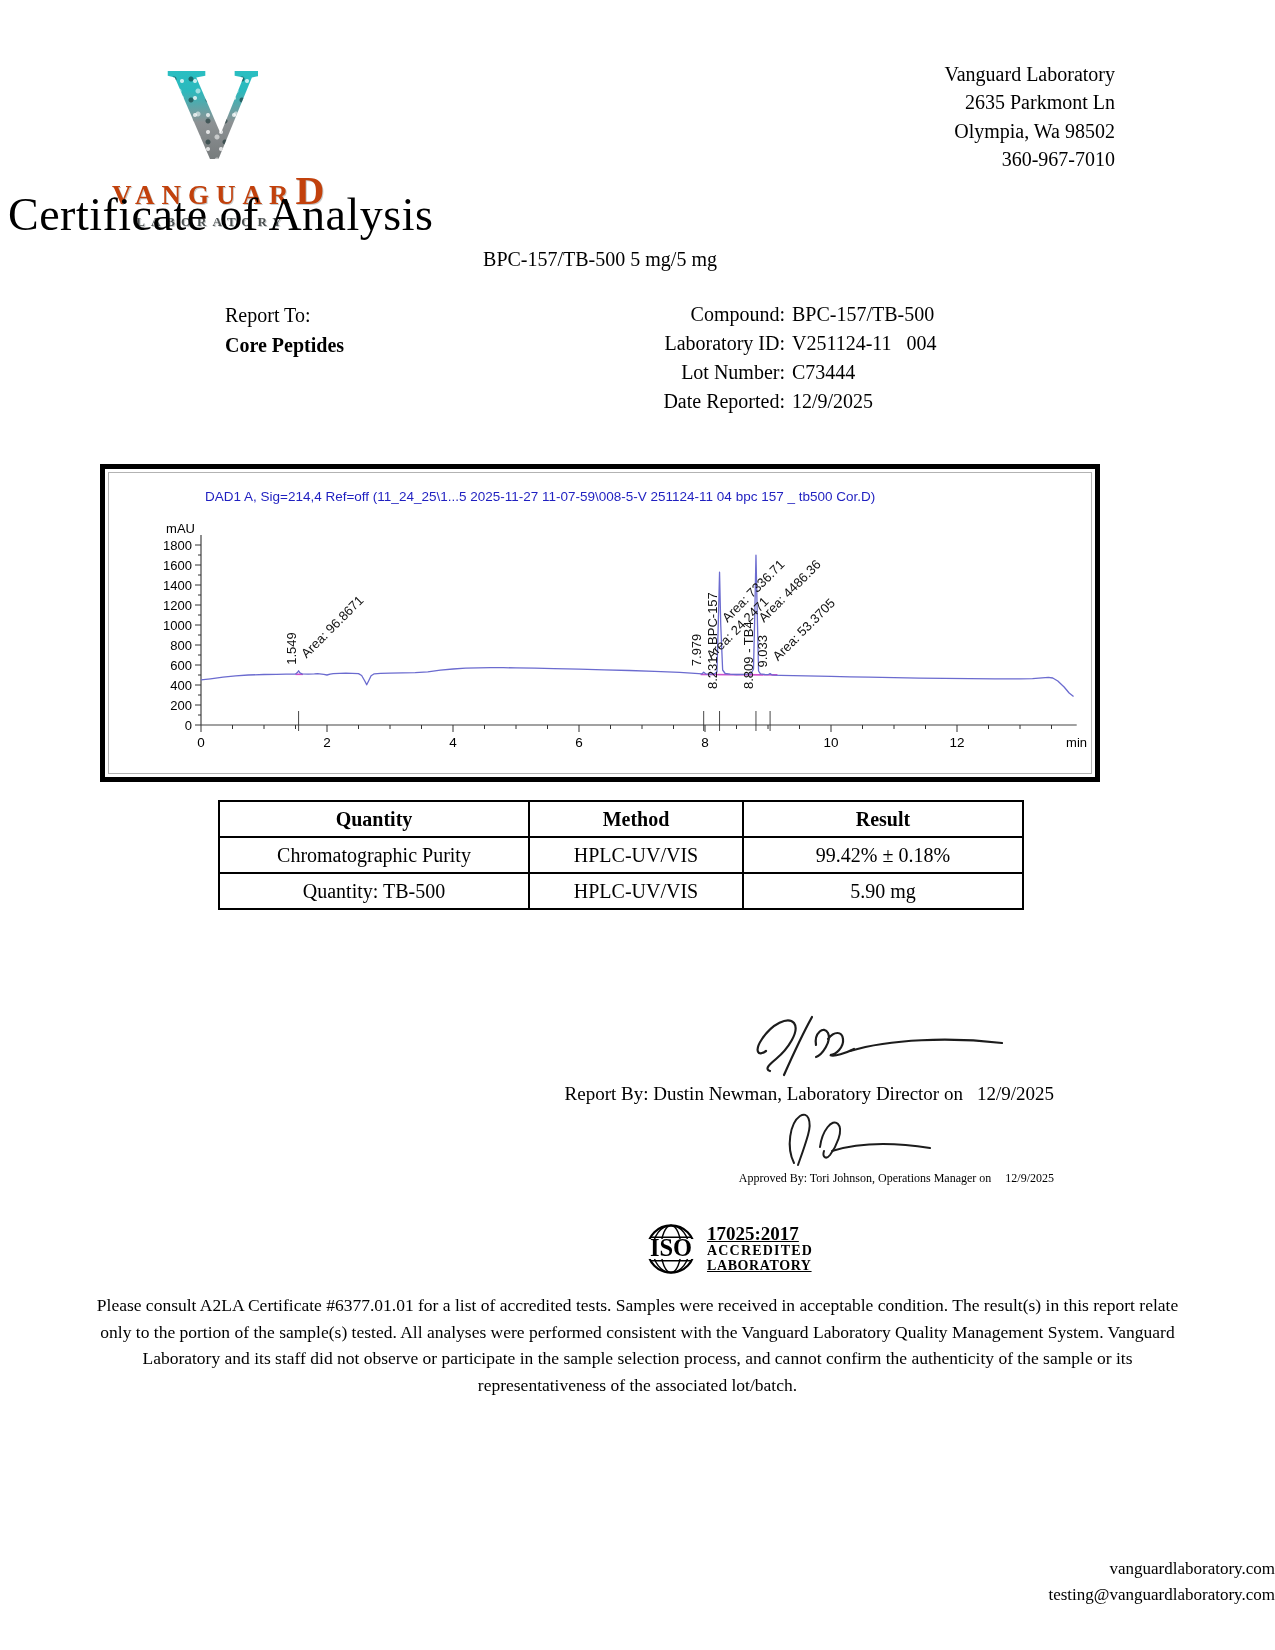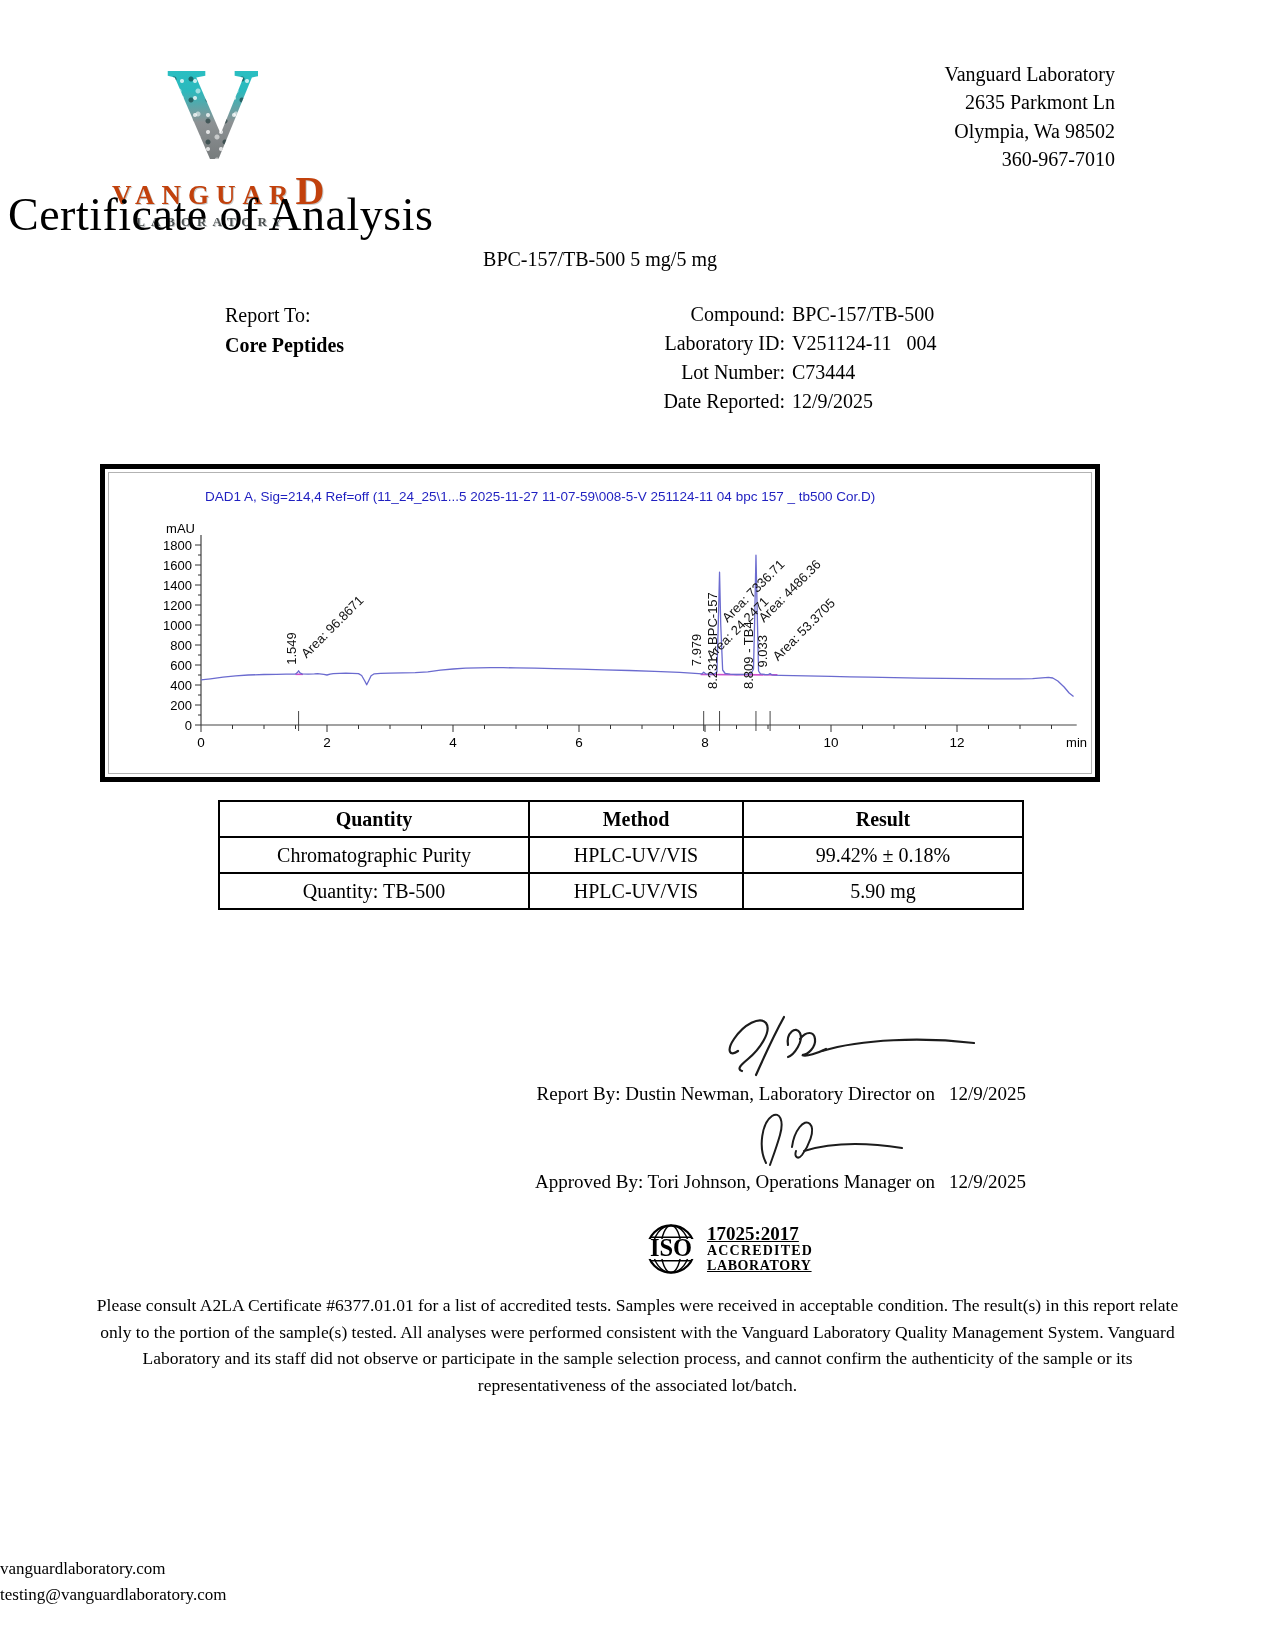--- a/index.html
+++ b/index.html
@@ -45,38 +45,38 @@
   .chart-inner{position:absolute;left:3px;top:3px;right:3px;bottom:3px;border:1px solid #b3b3b3;}
   .chart-inner svg{display:block;}
 
   
   .results{position:absolute;left:218px;top:800px;border-collapse:collapse;font-size:20px;}
   .results th,.results td{border:2px solid #000;text-align:center;padding:3px 8px;height:28px;}
   .results th{font-weight:700;}
   .results .c1{width:292px;} .results .c2{width:196px;} .results .c3{width:262px;}
 
   
-  .sig-area{position:absolute;left:552px;top:1005px;width:480px;height:210px;}
+  .sig-area{position:absolute;left:580px;top:1005px;width:480px;height:210px;}
   .sig-img1{position:absolute;left:170px;top:6px;}
   .sig-line1{position:absolute;right:6px;top:78px;white-space:nowrap;font-size:19px;}
   .sig-img2{position:absolute;left:188px;top:104px;}
-  .sig-line2{position:absolute;right:6px;top:166px;white-space:nowrap;font-size:19px;}
+  .sig-line2{position:absolute;right:6px;top:166px;white-space:nowrap;font-size:12px;}
   .sig-date{display:inline-block;margin-left:14px;}
 
   
   .iso{position:absolute;left:642px;top:1220px;display:flex;align-items:center;gap:7px;}
   .iso-text{line-height:1.05;}
   .iso-std{font-size:19px;font-weight:700;text-decoration:underline;}
   .iso-l1{font-size:14px;font-weight:700;letter-spacing:1.2px;}
   .iso-l2{font-size:14px;font-weight:700;letter-spacing:.6px;text-decoration:underline;}
 
   
   .disclaimer{position:absolute;left:95px;top:1292px;width:1085px;text-align:center;
     font-size:17.5px;line-height:1.52;}
-  .footer{position:absolute;left:0;top:1556px;width:1275px;text-align:left;
+  .footer{position:absolute;left:0;top:1556px;width:1275px;text-align:right;
     font-size:17px;line-height:1.55;}
 </style>
 </head>
 <body>
 
 <div class="page">
 
   <div class="logo">
     <div class="logo-v">V</div>
     <div class="logo-name"><span>VANGUAR</span><span class="big-d">D</span></div>

